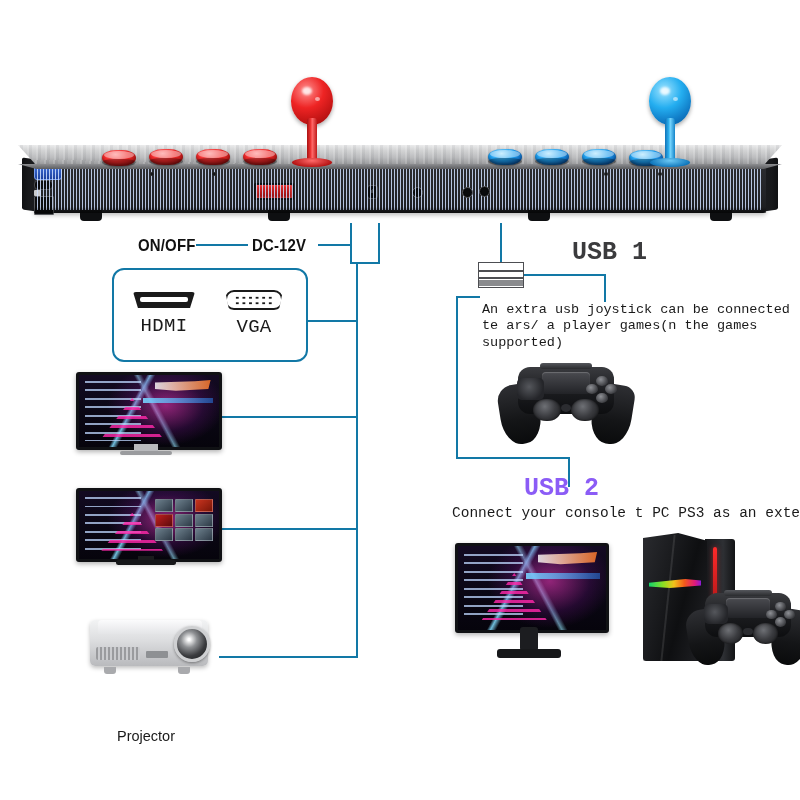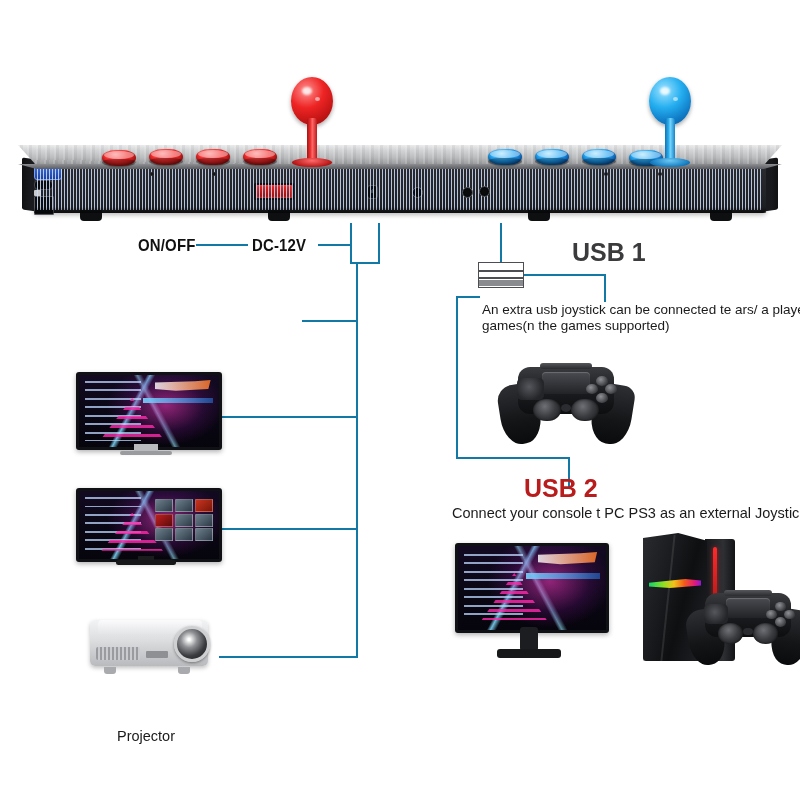--- a/index.html
+++ b/index.html
@@ -1,19 +1,19 @@
 <!DOCTYPE html>
 <html><head>
 <meta charset="utf-8">
 <style>
   html,body{margin:0;padding:0;background:#fff;}
   body{width:800px;height:800px;position:relative;overflow:hidden;
        font-family:"Liberation Sans","DejaVu Sans",sans-serif;color:#231f20;}
   .stage{position:absolute;left:0;top:0;width:800px;height:800px;}
-  .abs{position:absolute;}
+  .abs{position:absolute;font-family:Liberation Mono, monospace;}
 
   
   #console-unit{left:18px;top:145px;width:764px;height:78px;}
   .cab-body{position:absolute;left:16px;top:10px;width:732px;height:58px;
     background:linear-gradient(180deg,#35363a 0%,#2b2c30 18%,#222327 70%,#1b1c1f 100%);
     border-radius:2px 2px 3px 3px;
     box-shadow:inset 0 1px 0 rgba(255,255,255,.10), 0 2px 5px rgba(0,0,0,.28);}
   .cab-body:after{content:"";position:absolute;left:0;right:0;bottom:0;height:6px;
     background:linear-gradient(180deg,rgba(0,0,0,0) 0%,rgba(0,0,0,.55) 100%);}
   .cab-left{position:absolute;left:4px;top:14px;width:22px;height:52px;
@@ -122,21 +122,21 @@
     background-size:6.6px 5.5px;}
 
   
   #usb-port-icon{left:478px;top:262px;width:46px;height:26px;background:#fff;
     border:1.5px solid #4d4e52;box-sizing:border-box;}
   #usb-port-icon i{position:absolute;left:0;right:0;background:#4d4e52;height:1.5px;}
   #usb-port-icon i.a{top:7px;} #usb-port-icon i.b{top:14px;}
   #usb-port-icon i.c{top:17px;height:6px;background:#8a8b8e;}
 
   #label-usb1{left:572px;top:238px;font-size:25px;font-weight:bold;color:#3b3b3d;}
-  #label-usb2{left:524px;top:474px;font-size:25px;font-weight:bold;color:#b91c1c;}
+  #label-usb2{left:524px;top:474px;font-size:25px;font-weight:bold;color:#8b5cf6;}
   #usb1-desc{left:482px;top:302px;width:330px;font-size:13.5px;line-height:1.22;color:#1a1a1a;}
   #usb2-desc{left:452px;top:505px;width:400px;font-size:14.5px;color:#1a1a1a;white-space:nowrap;}
 
   .dev-cap{position:absolute;font-size:14.5px;color:#1a1a1a;text-align:center;width:160px;}
 
   
   .monitor{position:absolute;}
   .mon-screen{position:absolute;left:0;top:0;border:3px solid #101114;border-radius:3px;
     background:#07060d;overflow:hidden;box-shadow:0 2px 5px rgba(0,0,0,.3);}
   .scr-art{position:absolute;inset:0;
@@ -333,20 +333,32 @@
   <div class="ln lnv abs" style="left:604px;top:274px;height:28px;"></div>
 
   <div class="ln lnh abs" style="left:456px;top:296px;width:24px;"></div>
   <div class="ln lnv abs" style="left:456px;top:296px;height:162px;"></div>
   <div class="ln lnh abs" style="left:456px;top:457px;width:114px;"></div>
   <div class="ln lnv abs" style="left:568px;top:457px;height:30px;"></div>
 
   <div class="lbl-bold" id="label-onoff">ON/OFF</div>
   <div class="lbl-bold" id="label-dc12v">DC-12V</div>
 
+  <div class="abs" id="io-box">
+    <div class="io-item" style="left:8px;top:20px;">
+      <div class="hdmi-ico"></div>
+      <div class="io-cap">HDMI</div>
+    </div>
+    <div class="io-item" style="left:98px;top:19px;">
+      <div class="vga-ico">
+          <span class="vga-dots"></span>
+        </div>
+      <div class="io-cap">VGA</div>
+    </div>
+  </div>
 
   <div class="abs" id="usb-port-icon">
     <i class="a"></i>
       <i class="b"></i>
       <i class="c"></i>
   </div>
   <div class="abs" id="label-usb1">USB 1</div>
   <div class="abs" id="usb1-desc">An extra usb joystick can be connected te ars/ a player games(n the games supported)</div>
 
   <div class="abs" id="label-usb2">USB 2</div>

